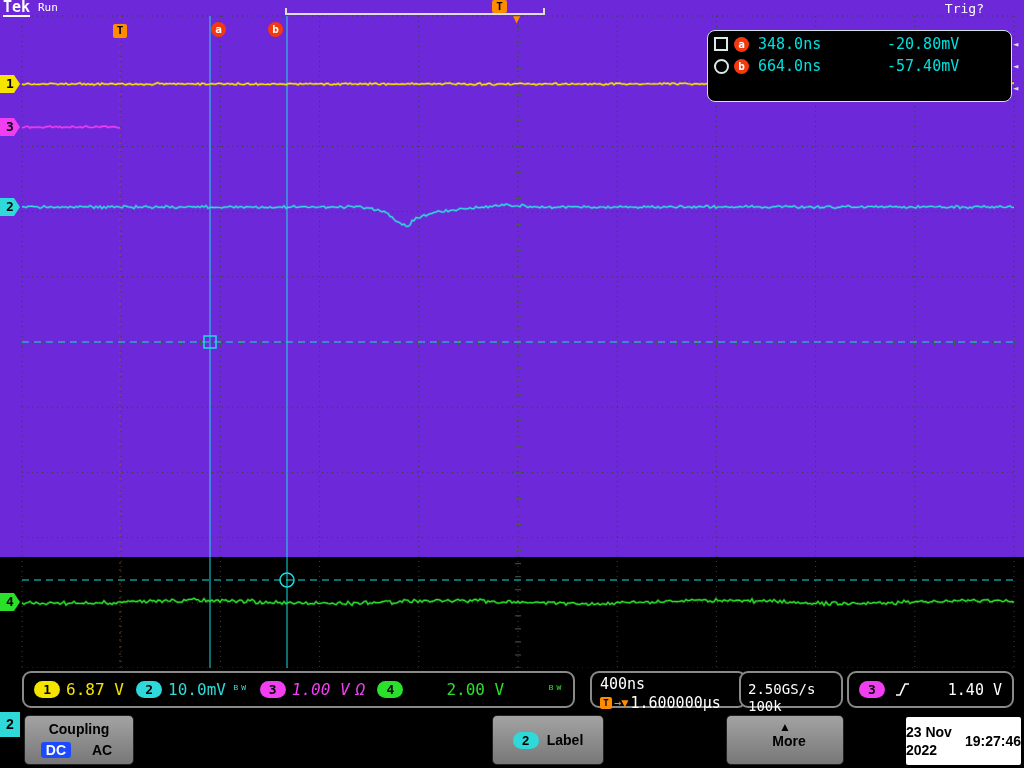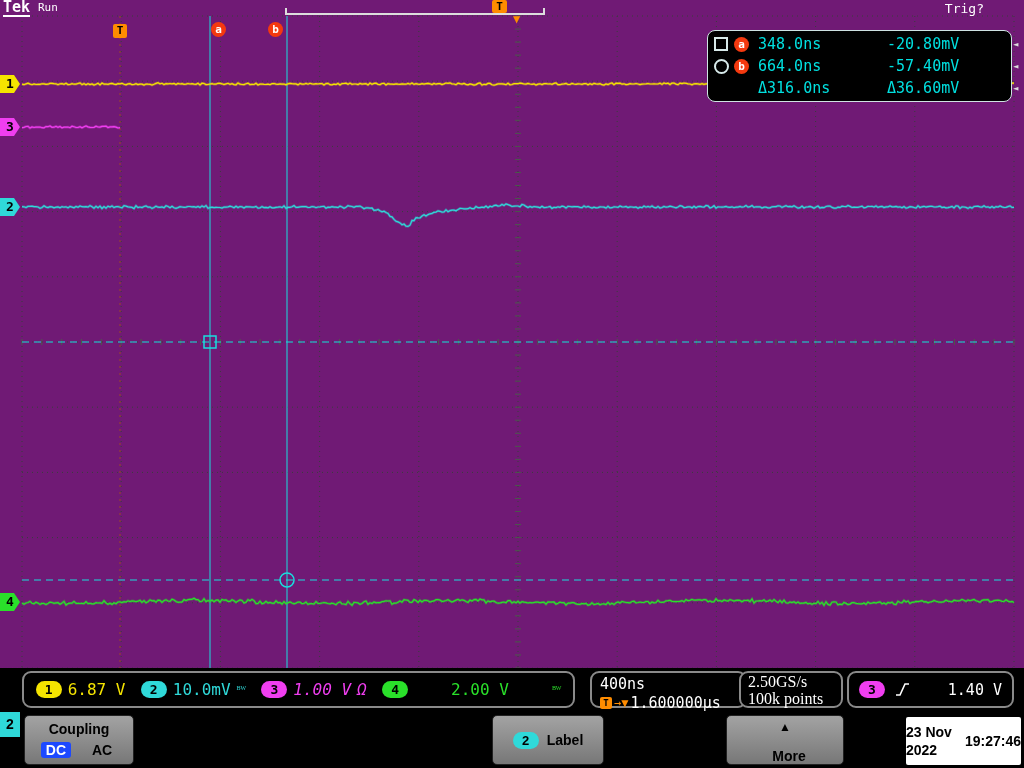--- a/index.html
+++ b/index.html
@@ -1,17 +1,17 @@
 <!DOCTYPE html>
 <html><head>
 <meta charset="utf-8">
 <style>
   html,body{margin:0;padding:0;background:#000;}
   body{width:1024px;height:768px;overflow:hidden;font-family:"DejaVu Sans Mono",monospace;}
-  .scope{position:relative;width:1024px;height:768px;background:#701a75;}
+  .scope{position:relative;width:1024px;height:557px;background:#6d28d9;}
   .abs{position:absolute;}
 
   
   .tek{left:3px;top:0;color:#fff;font-weight:bold;font-size:15px;line-height:14px;border-bottom:2px solid #fff;padding-bottom:1px;}
   .run{left:38px;top:1px;color:#fff;font-size:11px;}
   .trigq{right:40px;top:1px;color:#fff;font-size:13px;}
   .recbar{left:285px;top:13px;width:260px;height:2px;background:#ddd;}
   .recbar::before,.recbar::after{content:"";position:absolute;top:-5px;width:2px;height:7px;background:#ddd;}
   .recbar::before{left:0;} .recbar::after{right:0;}
   .tchip{background:#ff8c00;color:#000;font-weight:bold;text-align:center;border-radius:2px;}
@@ -40,42 +40,42 @@
   .ci-icon{width:11px;height:11px;border:2px solid #d8eaea;border-radius:50%;display:inline-block;}
 
   
   .status{left:0;top:668px;width:1024px;height:44px;background:#000;}
   .sbox{position:absolute;top:3px;height:37px;border:2px solid #8a8a8a;border-radius:9px;box-sizing:border-box;background:#000;}
   .chbox{left:22px;width:553px;display:flex;align-items:center;justify-content:space-around;padding:0 4px;}
   .ch-group{display:flex;align-items:center;gap:6px;font-size:16px;}
   .pill{display:inline-block;min-width:22px;height:17px;line-height:17px;border-radius:9px;color:#000;font-weight:bold;font-size:13px;text-align:center;padding:0 2px;}
   .c1{background:#f5e400;} .c2{background:#2fd9d9;} .c3{background:#f03ef0;} .c4{background:#2ae02a;}
   .c1t{color:#f5e400;} .c2t{color:#2fd9d9;text-align:right;} .c3t{color:#f03ef0;font-style:italic;} .c4t{color:#2ae02a;margin-left:37px;}
-  .bwglyph{font-size:10px;vertical-align:super;font-family:Liberation Serif, serif;}
+  .bwglyph{font-size:13px;vertical-align:super;}
   .tbbox{left:578px;width:157px;padding:2px 8px;color:#fff;font-size:15px;margin-left:12px;}
   .tbline2{display:flex;align-items:center;gap:2px;margin-top:1px;}
   .tb-t{width:12px;height:12px;font-size:9px;line-height:12px;display:inline-block;}
   .orange{color:#ff8c00;font-size:12px;}
-  .ratebox{left:739px;width:104px;padding:0 7px;color:#fff;font-size:16px;line-height:17px;font-family:Liberation Serif, serif;}
+  .ratebox{left:739px;width:104px;padding:8px 7px;color:#fff;font-size:14px;line-height:17px;}
   .trigbox{left:847px;width:167px;display:flex;align-items:center;gap:10px;padding:0 10px;color:#fff;font-size:15px;}
   .trigbox .lvl{margin-left:auto;}
 
   
   .menu{left:0;top:712px;width:1024px;height:56px;background:#000;font-family:"Liberation Sans",sans-serif;}
   .ch-tab{left:0;top:0;width:20px;height:25px;background:#2fd9d9;color:#000;font-weight:bold;font-size:14px;line-height:25px;text-align:center;}
   .mbtn{position:absolute;top:3px;height:50px;background:linear-gradient(#a3a3a3,#777);border:1px solid #222;border-radius:5px;box-sizing:border-box;color:#000;text-align:center;cursor:pointer;}
   .mbtn .title{font-size:14px;font-weight:bold;margin-top:5px;}
   .opts{display:flex;justify-content:center;align-items:center;gap:16px;margin-top:5px;font-size:14px;font-weight:bold;}
   .opt{padding:0 5px;border-radius:3px;}
   .opt.active{background:#1d49ff;color:#fff;}
   .b-coupling{left:24px;width:110px;} .b-term{left:140px;width:110px;} .b-invert{left:256px;width:112px;}
   .b-bw{left:374px;width:112px;} .b-label{left:492px;width:112px;display:flex;align-items:center;justify-content:center;gap:8px;font-weight:bold;font-size:14px;}
   .b-more{left:726px;width:118px;}
   .b-more .uparr{font-size:12px;margin-top:6px;line-height:10px;}
-  .b-more .title{margin-top:16px;padding-left:8px;}
+  .b-more .title{margin-top:1px;padding-left:8px;}
   .datebox{position:absolute;left:906px;top:5px;width:115px;height:48px;background:#fff;color:#000;border-radius:2px;
     font-size:14px;font-weight:bold;display:flex;flex-direction:row;justify-content:center;align-items:center;line-height:18px;}
 </style>
 </head>
 <body>
 
 <div class="scope">
 
   <svg id="wave-svg" width="1024" height="768">
       <line x1="22" y1="16" x2="22" y2="668" stroke="#37413a" stroke-width="1" stroke-dasharray="1 4"></line>
@@ -241,26 +241,20 @@
       <span class="cursor-badge">a</span>
       <span class="tcol">348.0ns</span>
       <span class="vcol">-20.80mV</span>
     </div>
     <div class="row">
       <span class="ci-icon"></span>
       <span class="cursor-badge">b</span>
       <span class="tcol">664.0ns</span>
       <span class="vcol">-57.40mV</span>
     </div>
-    <div class="row">
-      <span></span>
-        <span></span>
-      <span class="tcol">Δ316.0ns</span>
-      <span class="vcol">Δ36.60mV</span>
-    </div>
   </div>
   <span class="abs r-arrow" style="top:40px;">◄</span>
   <span class="abs r-arrow" style="top:62px;">◄</span>
   <span class="abs r-arrow" style="top:84px;">◄</span>
 
   <div class="abs status">
     <div class="sbox chbox">
       <span class="ch-group">
         <span class="pill c1">1</span>
         <span class="c1t">6.87 V</span>

